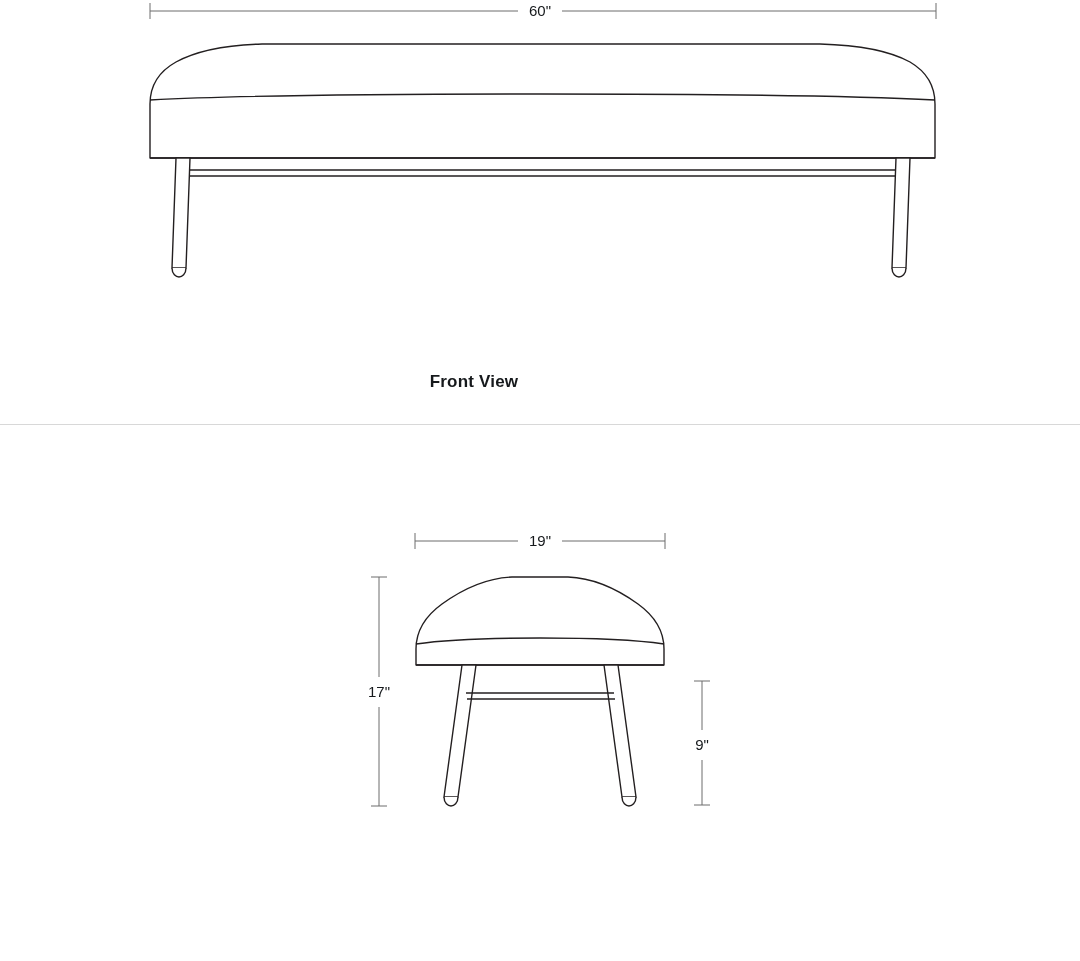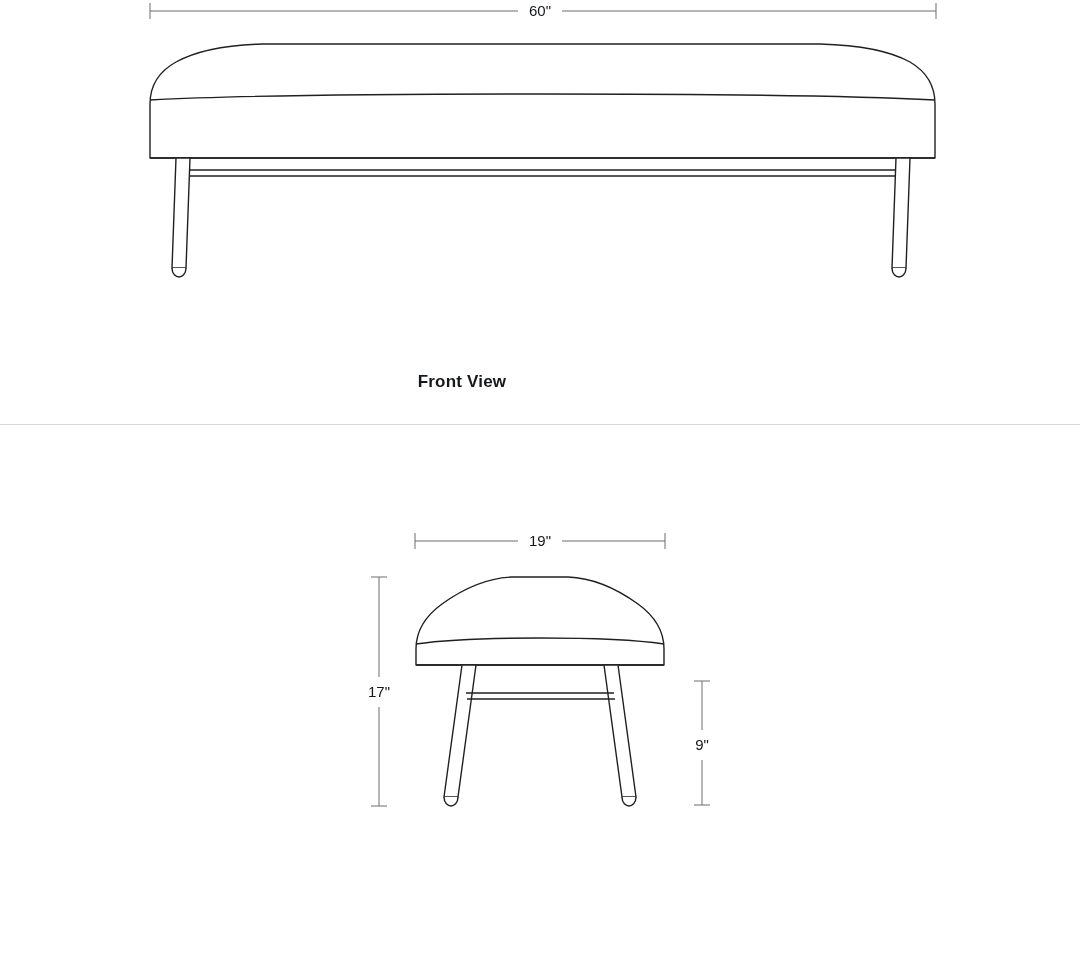--- a/index.html
+++ b/index.html
@@ -28,21 +28,21 @@
     left: 0;
     top: 424px;
     width: 1080px;
     height: 1px;
     background: #d8d8d8;
   }
 
   .view-caption {
     position: absolute;
     width: 916px;
-    left: 4px;
+    left: 16px;
     text-align: center;
     font-size: 17px;
     font-weight: 700;
     letter-spacing: 0.2px;
     color: #16191c;
   }
   #front-caption { top: 372px; }
 
   svg { display: block; }
   .drawing {

